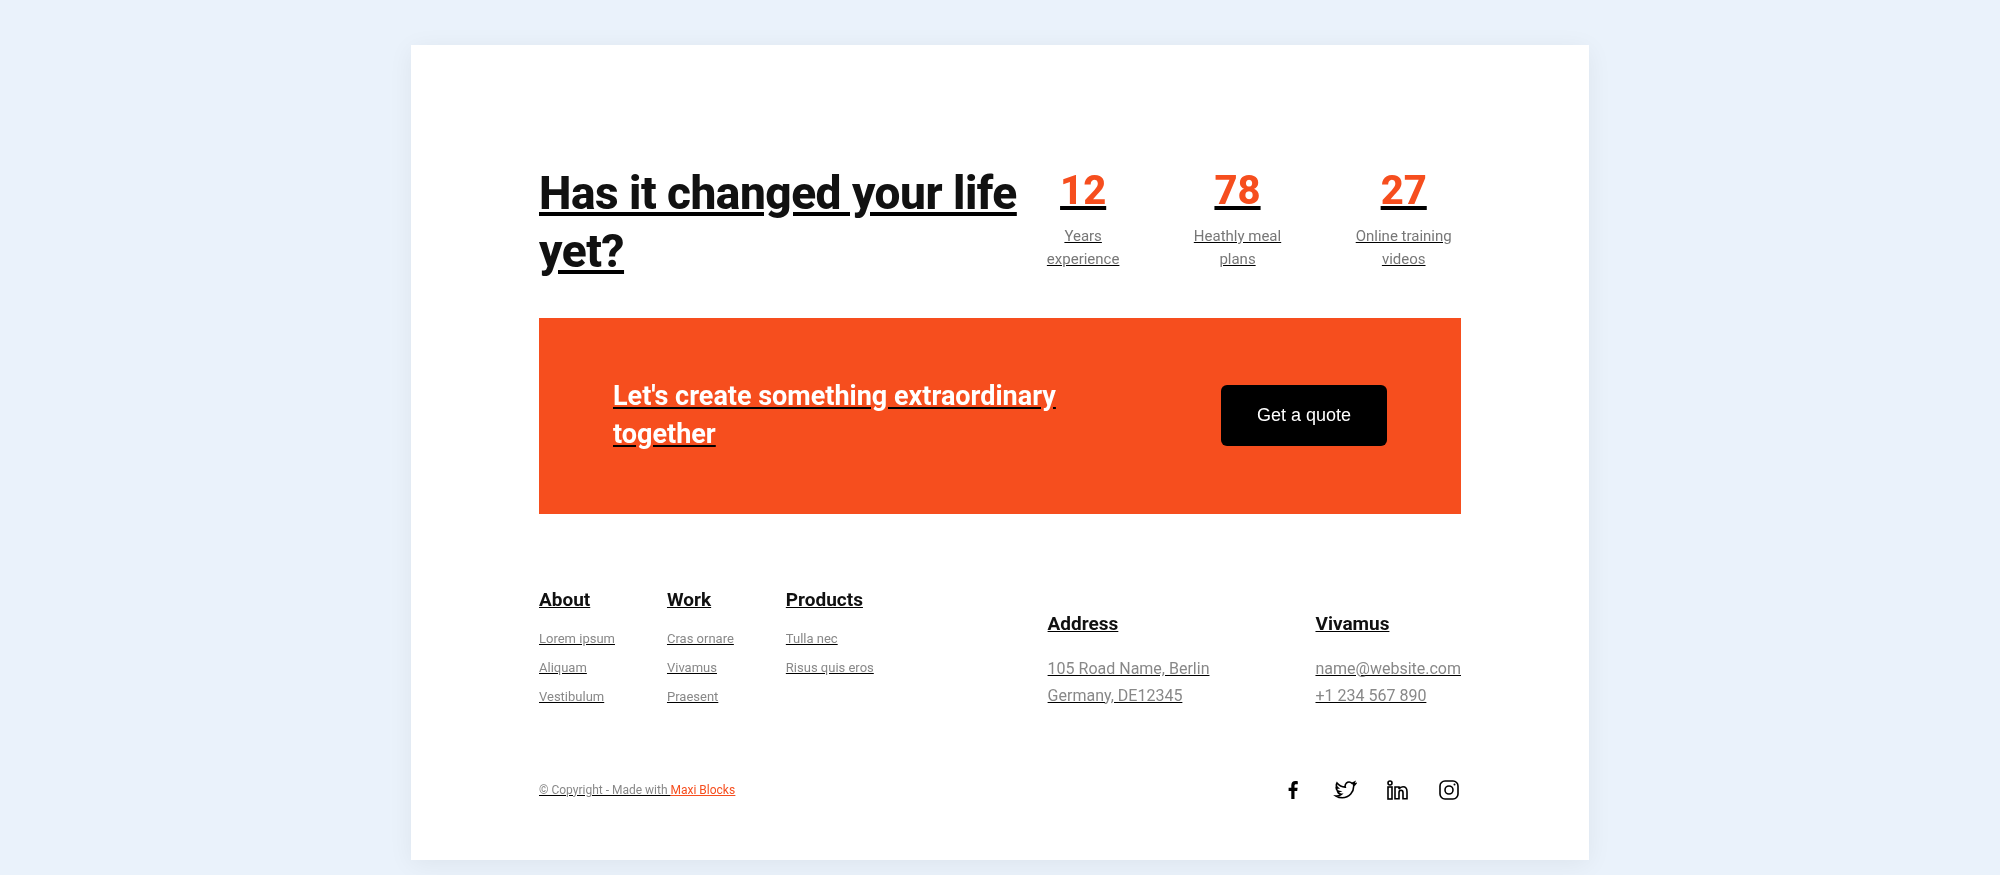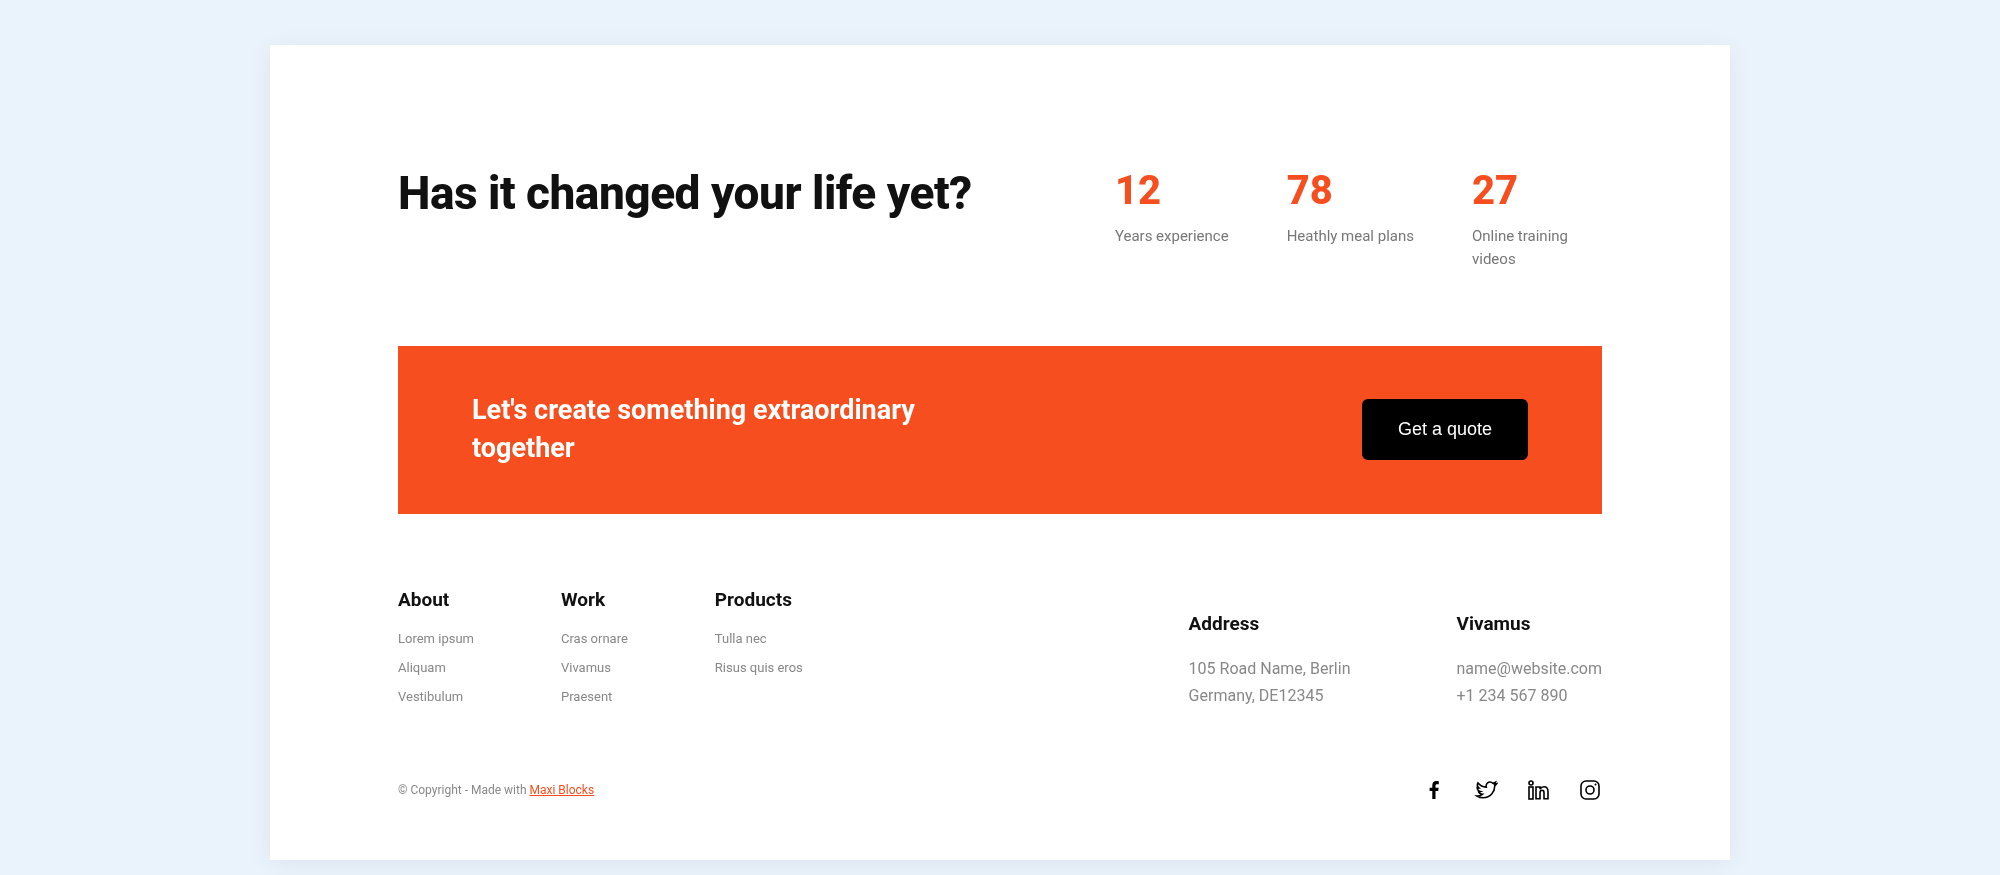--- a/index.html
+++ b/index.html
@@ -14,26 +14,27 @@
   width: 2000px;
   height: 875px;
   display: flex;
   align-items: flex-start;
   justify-content: center;
   padding-top: 45px;
 }
 
 .card {
   background: #ffffff;
-  width: 1460px;
+  width: 1178px;
   height: 815px;
   box-shadow: 0 4px 24px rgba(0,0,0,0.06);
   padding: 120px 128px 60px 128px;
   display: flex;
   flex-direction: column;
+  text-decoration: underline;
 }
 
 
 .top-row {
   display: flex;
   justify-content: space-between;
   align-items: flex-start;
 }
 
 .headline {
@@ -41,20 +42,21 @@
   font-weight: 800;
   color: #111;
   line-height: 1.25;
   letter-spacing: -0.5px;
 }
 
 .stats {
   display: flex;
   gap: 58px;
   margin-top: 6px;
+  text-align: center;
 }
 
 .stat {
   display: flex;
   flex-direction: column;
   max-width: 130px;
 }
 
 .stat-value {
   font-size: 40px;
@@ -65,26 +67,26 @@
 }
 
 .stat-label {
   font-size: 15px;
   color: #777;
   line-height: 1.5;
 }
 
 
 .cta {
-  margin-top: 76px;
+  margin-top: 38px;
   background: #f64e1e;
   display: flex;
   justify-content: space-between;
   align-items: center;
-  padding: 46px 74px;
+  padding: 60px 74px;
 }
 
 .cta-title {
   color: #fff;
   font-size: 27px;
   font-weight: 700;
   line-height: 1.4;
   max-width: 450px;
 }
 
@@ -101,21 +103,21 @@
 
 
 .footer-row {
   margin-top: 74px;
   display: flex;
   justify-content: space-between;
 }
 
 .footer-left {
   display: flex;
-  gap: 87px;
+  gap: 52px;
 }
 
 .footer-right {
   display: flex;
   gap: 106px;
   margin-top: 24px;
 }
 
 .footer-col-heading {
   font-size: 19px;

